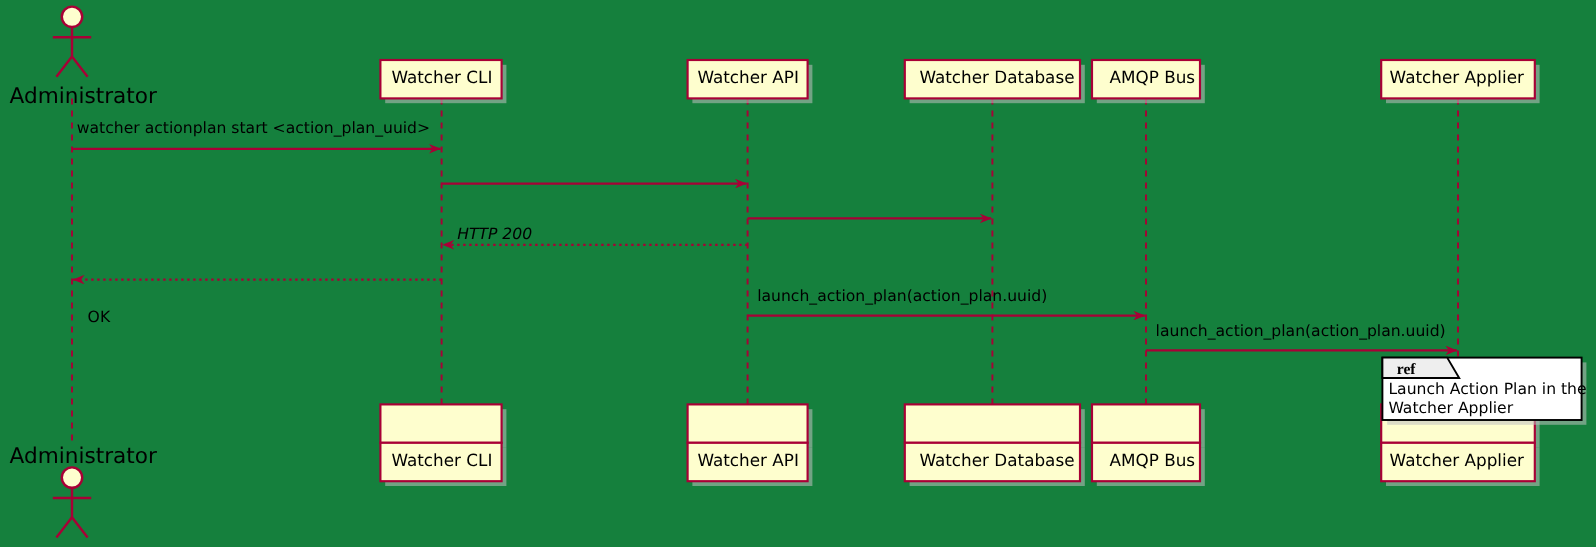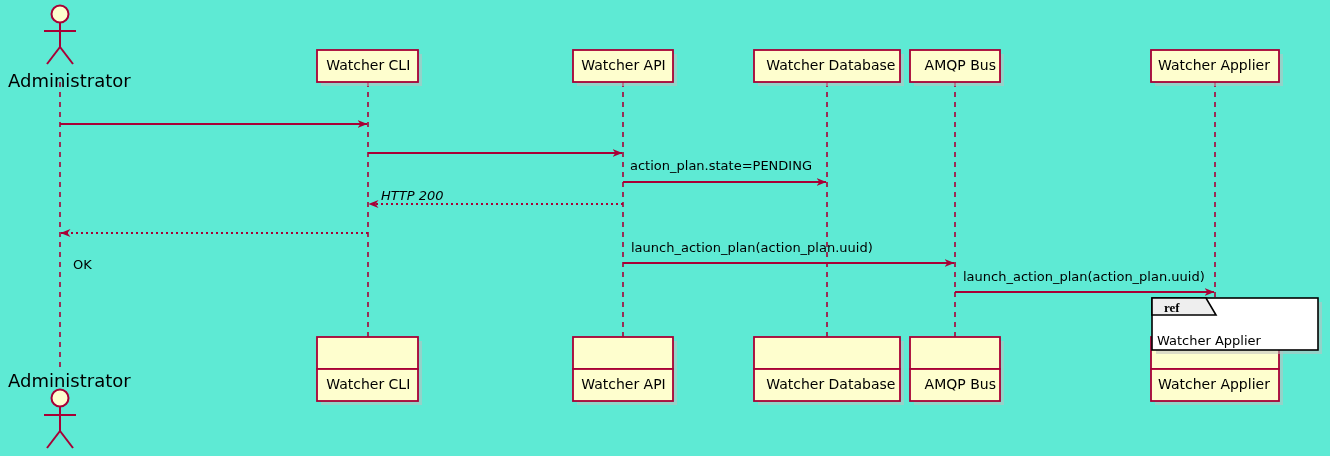--- a/index.html
+++ b/index.html
@@ -7,21 +7,21 @@
     padding: 0;
     background: #FFFFFF;
   }
   body {
     font-family: "DejaVu Sans", sans-serif;
   }
   #diagram {
     position: relative;
     width: 1330px;
     height: 456px;
-    background: #5eead4;
+    background: #15803d;
     overflow: hidden;
   }
   #svg-layer {
     position: absolute;
     left: 0;
     top: 0;
     width: 1330px;
     height: 456px;
   }
   .pbox-label, .msg-label, .actor-label, .ref-text-line, .ref-tab-label {
@@ -130,25 +130,26 @@
       <rect x="1155" y="373" width="128" height="32" fill="#BFBFBF" opacity="0.55"></rect>
       <rect x="1151" y="369" width="128" height="32" fill="#FEFECE" stroke="#A80036" stroke-width="1.8"></rect>
     </svg>
 <div class="pbox-label" style="left: 326.2px; top: 57px;">Watcher CLI</div>
     <div class="pbox-label" style="left: 581.2px; top: 57px;">Watcher API</div>
     <div class="pbox-label" style="left: 766.2px; top: 57px;">Watcher Database</div>
     <div class="pbox-label" style="left: 924.6px; top: 57px;">AMQP Bus</div>
     <div class="pbox-label" style="left: 1158px; top: 57px;">Watcher Applier</div>
     <div class="actor-label" style="left: 8px; top: 70px;">Administrator</div>
     <div class="actor-label" style="left: 8px; top: 370px;">Administrator</div>
-    <div class="msg-label" style="left: 630px; top: 158px;">action_plan.state=PENDING</div>
+    <div class="msg-label" style="left: 64px; top: 100px;">watcher actionplan start &lt;action_plan_uuid&gt;</div>
     <div class="msg-label" style="left: 381px; top: 188px; font-style: italic;">HTTP 200</div>
     <div class="msg-label" style="left: 73px; top: 217px; margin-top: 40px;">OK</div>
     <div class="msg-label" style="left: 631px; top: 240px;">launch_action_plan(action_plan.uuid)</div>
     <div class="msg-label" style="left: 963px; top: 269px;">launch_action_plan(action_plan.uuid)</div>
     <div class="ref-tab-label" style="left: 1164px; top: 300px;">ref</div>
+    <div class="ref-text-line" style="left: 1157px; top: 317px;">Launch Action Plan in the</div>
     <div class="ref-text-line" style="left: 1157px; top: 333px;">Watcher Applier</div>
     <div class="pbox-label" style="left: 326.2px; top: 376px;">Watcher CLI</div>
     <div class="pbox-label" style="left: 581.2px; top: 376px;">Watcher API</div>
     <div class="pbox-label" style="left: 766.2px; top: 376px;">Watcher Database</div>
     <div class="pbox-label" style="left: 924.6px; top: 376px;">AMQP Bus</div>
     <div class="pbox-label" style="left: 1158px; top: 376px;">Watcher Applier</div>
   </div>
 
 </body></html>

